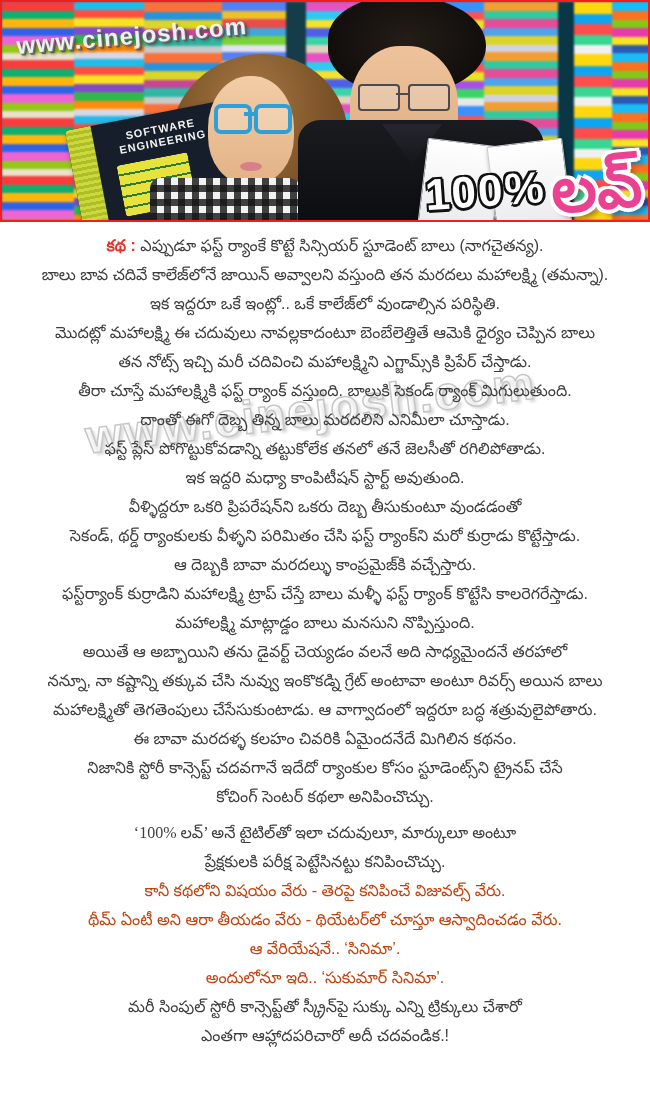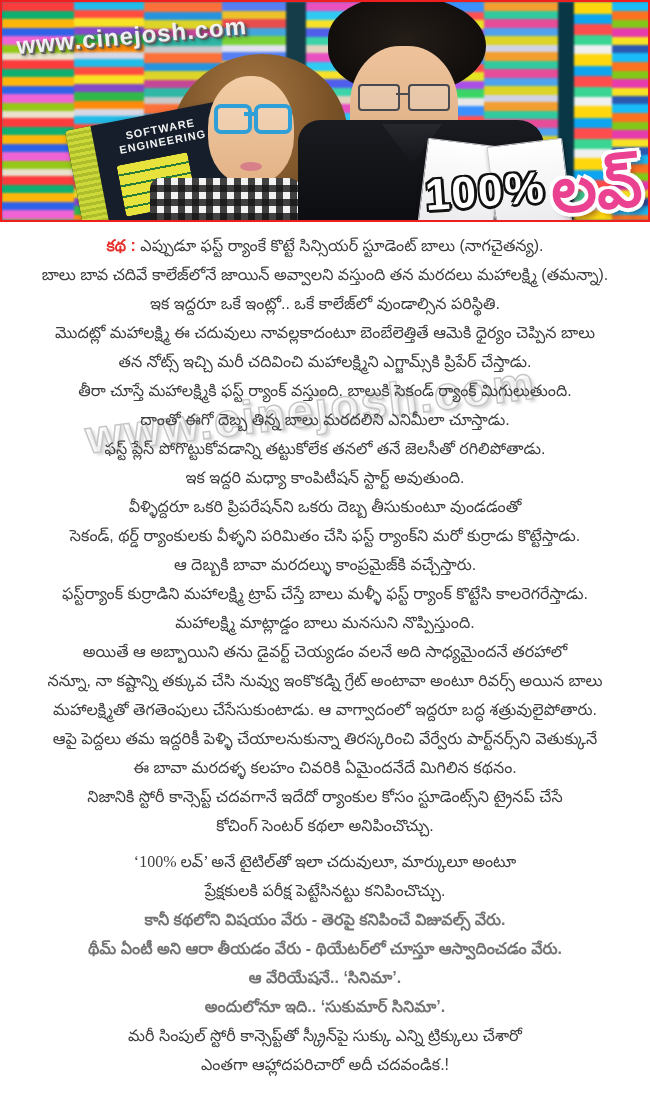--- a/index.html
+++ b/index.html
@@ -71,21 +71,21 @@
     text-shadow:-3px -3px 0 #fff,3px -3px 0 #fff,-3px 3px 0 #fff,3px 3px 0 #fff,0 4px 0 #fff,4px 0 0 #fff,5px 6px 6px rgba(60,0,30,.5);}
 
   
   .story{position:relative;padding-top:9px;}
   .story-watermark{position:absolute;left:84px;top:160px;z-index:0;white-space:nowrap;
     font-size:47px;font-weight:bold;letter-spacing:2px;transform:rotate(-7deg);
     color:rgba(255,255,255,.55);-webkit-text-stroke:1.5px #c6c6c6;
     text-shadow:3px 3px 3px rgba(0,0,0,.15);}
   .line{position:relative;z-index:1;text-align:center;font-size:16px;line-height:29px;
     color:#3d3d3d;white-space:nowrap;}
-  .line.hl{color:#737373;font-weight:bold;}
+  .line.hl{color:#c2410c;font-weight:normal;}
   .line.gap{margin-top:7px;font-family:Liberation Serif, serif;}
   .label{color:#e6302c;font-weight:bold;}
 </style>
 </head>
 <body>
 
 <div class="page">
 
   <div class="photo">
     <div class="shelf">
@@ -154,21 +154,20 @@
     <div class="line">ఫస్ట్ ప్లేస్ పోగొట్టుకోవడాన్ని తట్టుకోలేక తనలో తనే జెలసీతో రగిలిపోతాడు.</div>
     <div class="line">ఇక ఇద్దరి మధ్యా కాంపిటీషన్ స్టార్ట్ అవుతుంది.</div>
     <div class="line">వీళ్ళిద్దరూ ఒకరి ప్రిపరేషన్‌ని ఒకరు దెబ్బ తీసుకుంటూ వుండడంతో</div>
     <div class="line">సెకండ్, థర్డ్ ర్యాంకులకు వీళ్ళని పరిమితం చేసి ఫస్ట్ ర్యాంక్‌ని మరో కుర్రాడు కొట్టేస్తాడు.</div>
     <div class="line">ఆ దెబ్బకి బావా మరదల్ళు కాంప్రమైజ్‌కి వచ్చేస్తారు.</div>
     <div class="line">ఫస్ట్‌ర్యాంక్ కుర్రాడిని మహాలక్ష్మి ట్రాప్ చేస్తే బాలు మళ్ళీ ఫస్ట్ ర్యాంక్ కొట్టేసి కాలరెగరేస్తాడు.</div>
     <div class="line">మహాలక్ష్మి మాట్లాడ్డం బాలు మనసుని నొప్పిస్తుంది.</div>
     <div class="line">అయితే ఆ అబ్బాయిని తను డైవర్ట్ చెయ్యడం వలనే అది సాధ్యమైందనే తరహాలో</div>
     <div class="line">నన్నూ, నా కష్టాన్ని తక్కువ చేసి నువ్వు ఇంకొకడ్ని గ్రేట్ అంటావా అంటూ రివర్స్ అయిన బాలు</div>
     <div class="line">మహాలక్ష్మితో తెగతెంపులు చేసేసుకుంటాడు. ఆ వాగ్వాదంలో ఇద్దరూ బద్ధ శత్రువులైపోతారు.</div>
-    <div class="line">ఆపై పెద్దలు తమ ఇద్దరికీ పెళ్ళి చేయాలనుకున్నా తిరస్కరించి వేర్వేరు పార్ట్‌నర్స్‌ని వెతుక్కునే</div>
     <div class="line">ఈ బావా మరదళ్ళ కలహం చివరికి ఏమైందనేదే మిగిలిన కథనం.</div>
     <div class="line">నిజానికి స్టోరీ కాన్సెప్ట్ చదవగానే ఇదేదో ర్యాంకుల కోసం స్టూడెంట్స్‌ని ట్రైనప్ చేసే</div>
     <div class="line">కోచింగ్ సెంటర్ కథలా అనిపించొచ్చు.</div>
     <div class="line gap">‘100% లవ్’ అనే టైటిల్‌తో ఇలా చదువులూ, మార్కులూ అంటూ</div>
     <div class="line">ప్రేక్షకులకి పరీక్ష పెట్టేసినట్టు కనిపించొచ్చు.</div>
     <div class="line hl">కానీ కథలోని విషయం వేరు - తెరపై కనిపించే విజువల్స్ వేరు.</div>
     <div class="line hl">థీమ్ ఏంటీ అని ఆరా తీయడం వేరు - థియేటర్‌లో చూస్తూ ఆస్వాదించడం వేరు.</div>
     <div class="line hl">ఆ వేరియేషనే.. ‘సినిమా’.</div>
     <div class="line hl">అందులోనూ ఇది.. ‘సుకుమార్ సినిమా’.</div>
     <div class="line">మరీ సింపుల్ స్టోరీ కాన్సెప్ట్‌తో స్క్రీన్‌పై సుక్కు ఎన్ని ట్రిక్కులు చేశారో</div>

